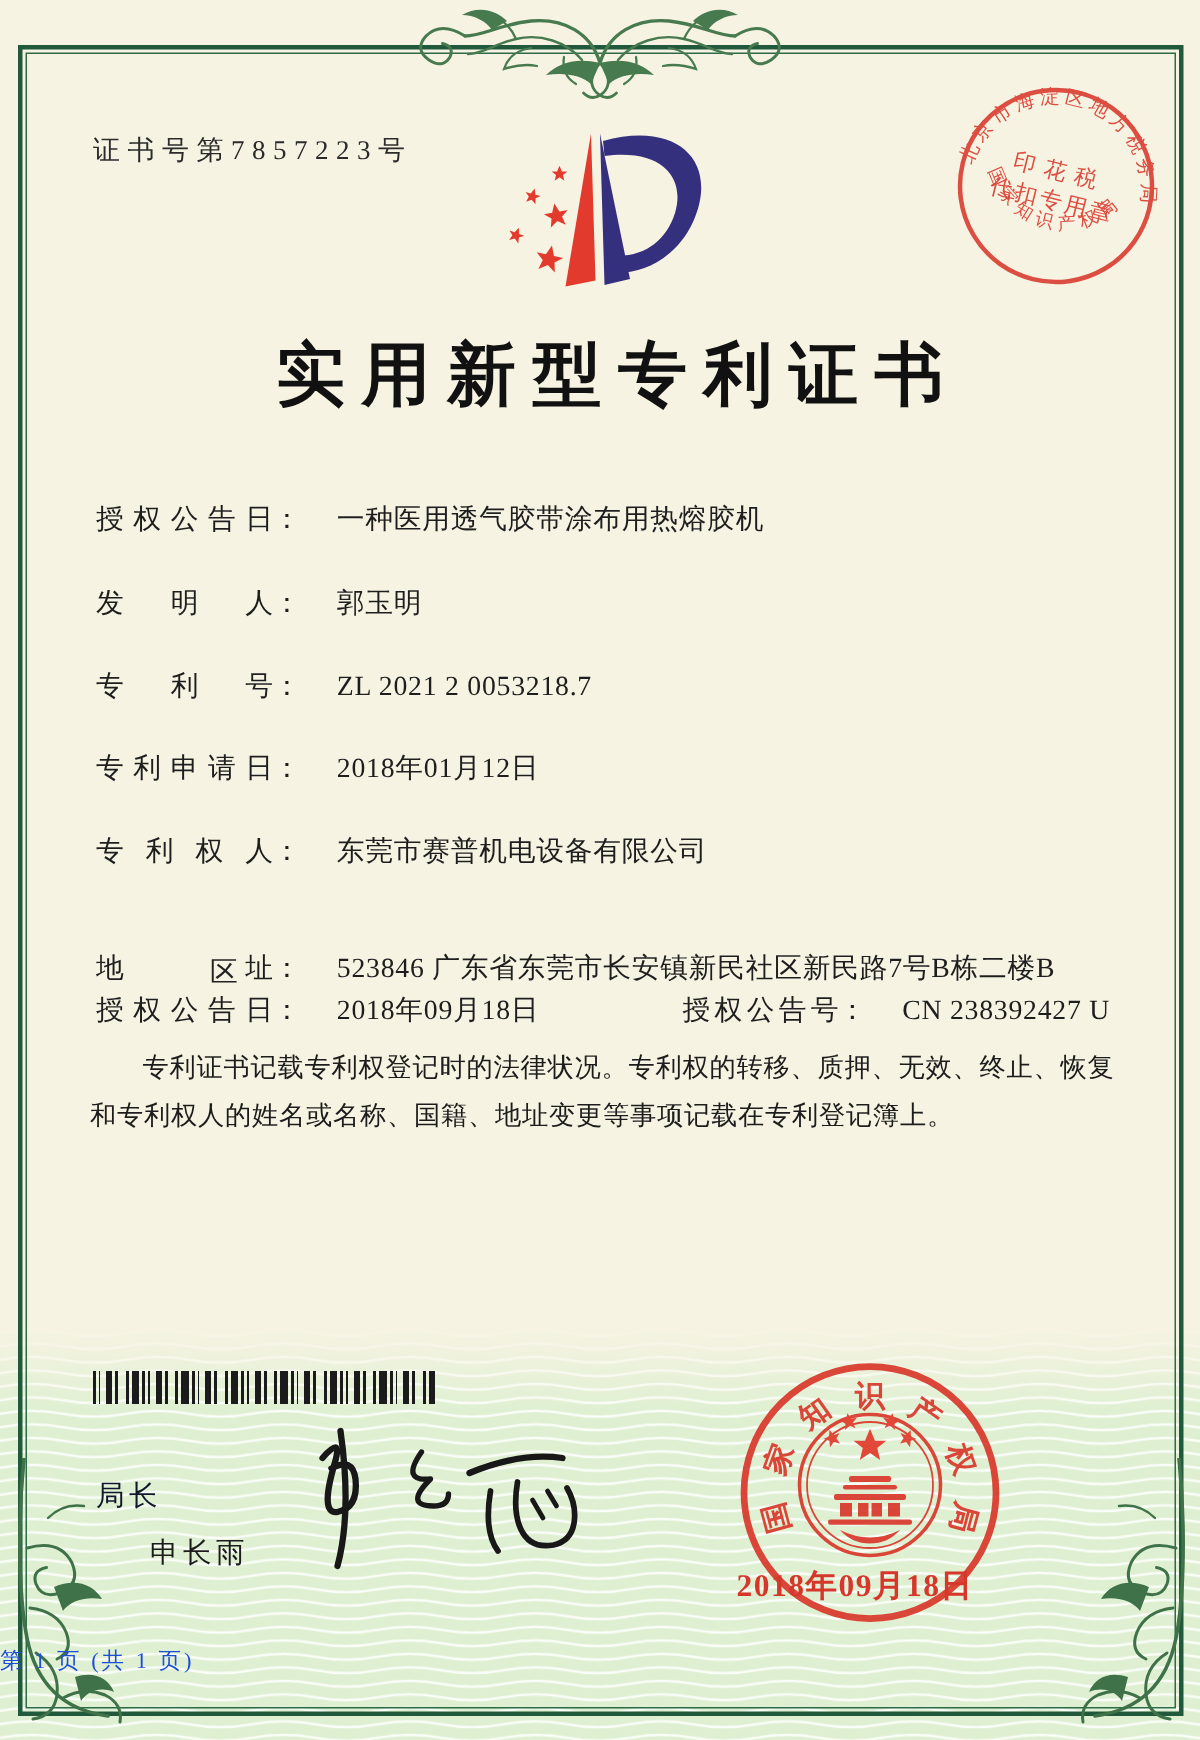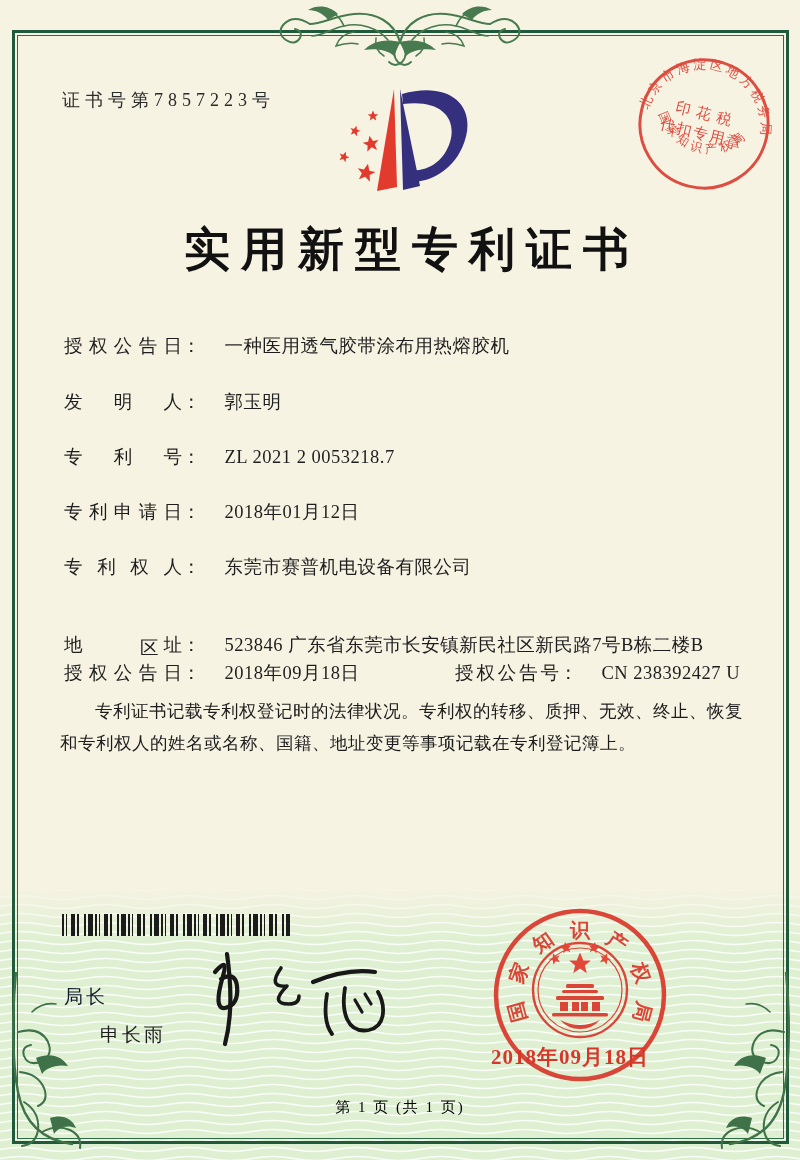--- a/index.html
+++ b/index.html
@@ -43,22 +43,22 @@
   
   .sig-role{left:64px;top:984px;font-size:19px;letter-spacing:3px;color:#0f172a;}
   .sig-name{left:64px;top:1022px;font-size:19px;letter-spacing:3px;color:#1c1c1c;margin-left:36px;}
   .sig-svg{left:185px;top:942px;}
   
   .tax-seal{left:622px;top:42px;}
   .gov-seal{left:468px;top:883px;}
   .seal-date{left:491px;top:1043px;width:200px;font-size:21px;font-weight:bold;
              color:#d5382b;letter-spacing:1px;}
   
-  .footer{left:0;top:1098px;width:100%;text-align:center;font-size:15px;
-          letter-spacing:2px;color:#000000;}
+  .footer{left:0;top:1098px;width:100%;text-align:left;font-size:15px;
+          letter-spacing:2px;color:#1d4ed8;}
   
   .orn-top{left:256px;top:2px;}
   .orn-bl{left:2px;top:972px;}
   .orn-br{left:676px;top:972px;transform:scaleX(-1);}
   svg text{font-family:"Liberation Serif","DejaVu Serif",serif;}
 </style>
 </head>
 <body>
 
 <svg class="abs band-svg" width="800" height="276">

